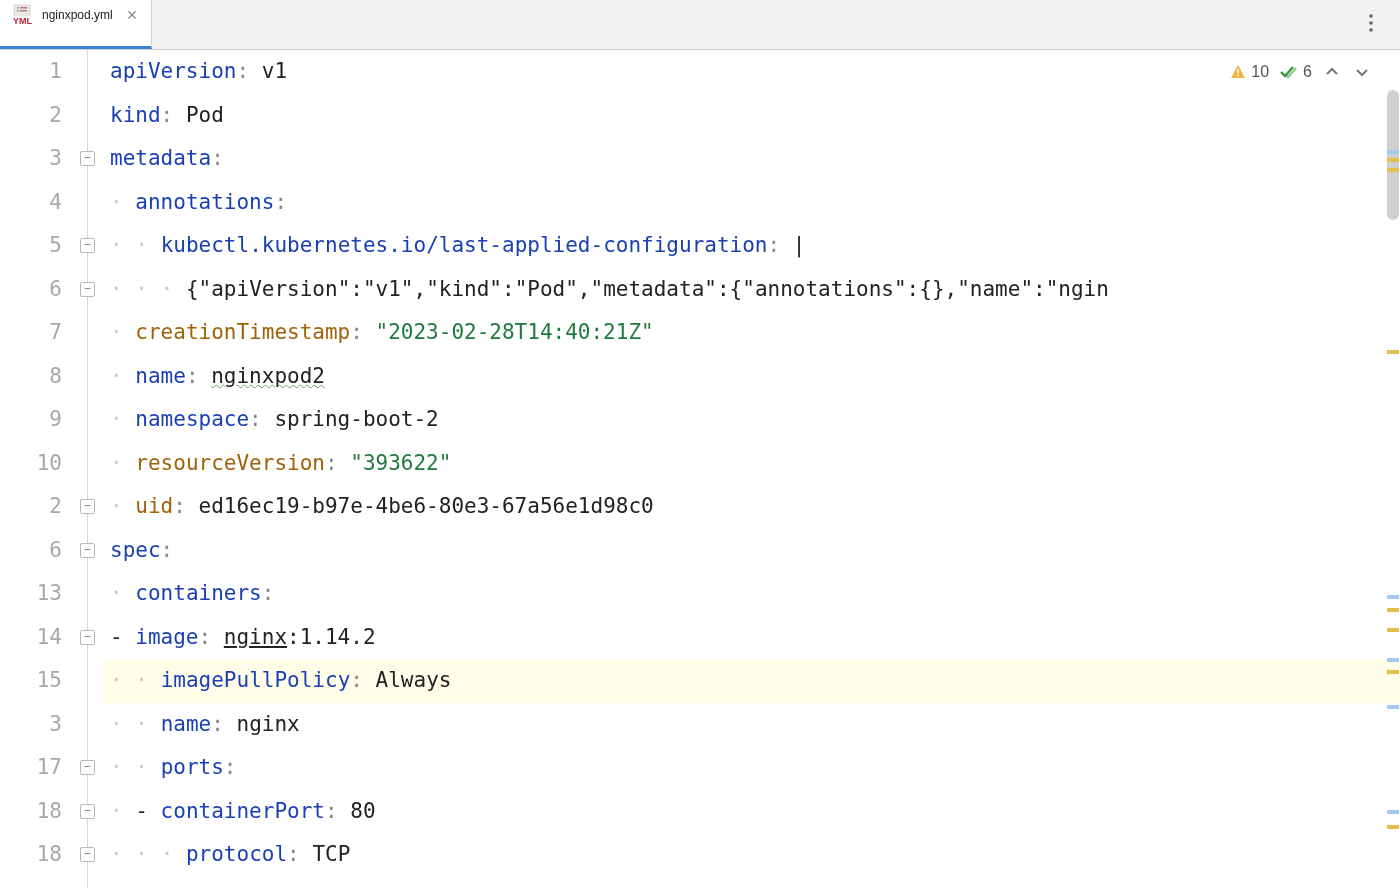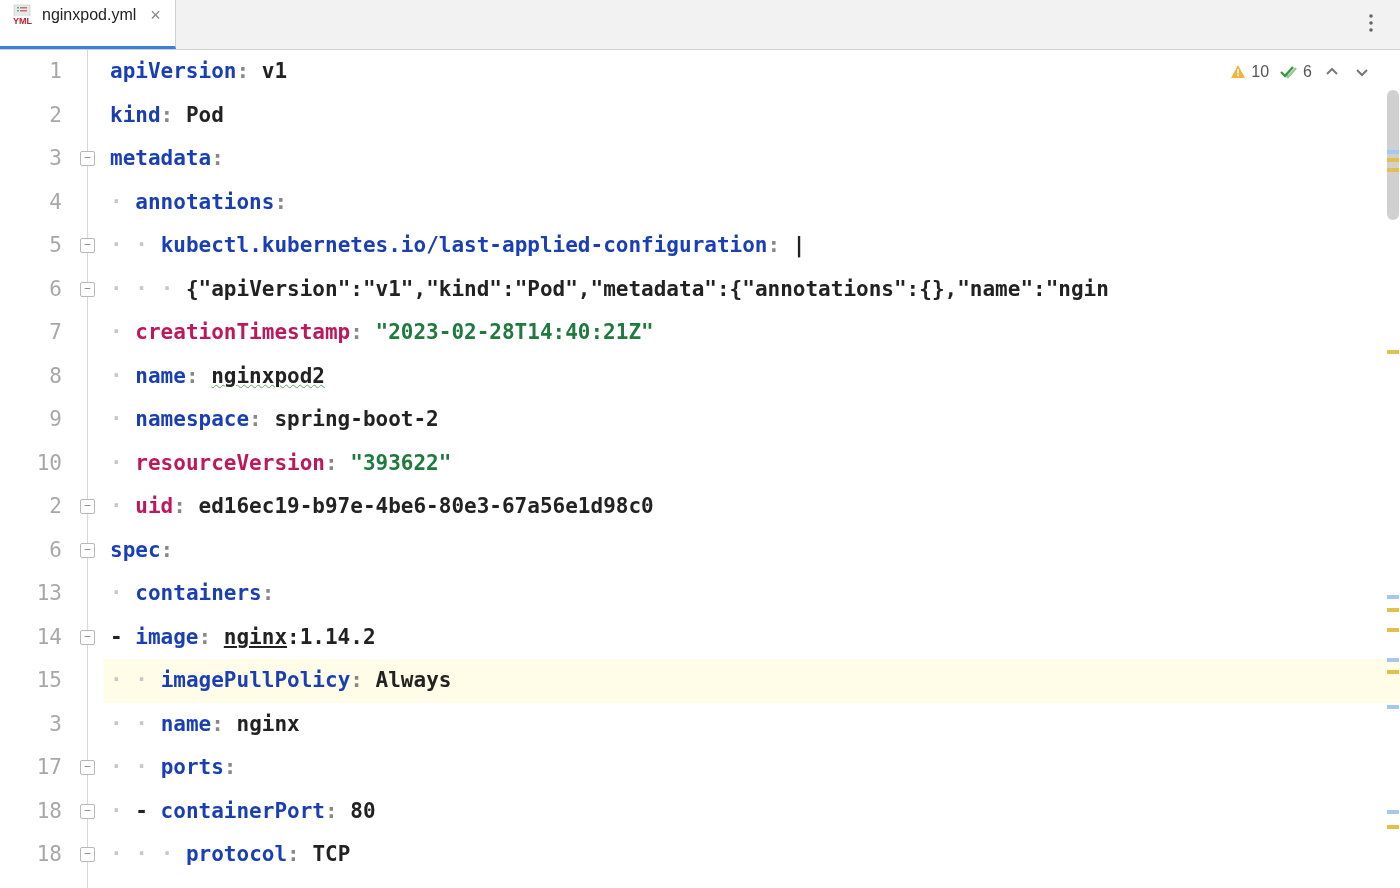--- a/index.html
+++ b/index.html
@@ -24,21 +24,21 @@
     gap: 8px;
   }
   .tab-icon {
     width: 22px; height: 22px;
     display: flex; align-items: center; justify-content: center;
     font-size: 9px; font-weight: bold;
     color: #c02030;
     position: relative;
   }
   .tab-icon svg { width: 22px; height: 22px; }
-  .tab-label { font-family: -apple-system, 'Segoe UI', sans-serif; font-size: 16px; color: #222; }
+  .tab-label { font-family: -apple-system, 'Segoe UI', sans-serif; font-size: 12px; color: #222; }
   .tab-close { font-family: sans-serif; font-size: 18px; color: #888; cursor: pointer; margin-left: 6px; }
   .menu-dots {
     position: absolute;
     right: 18px;
     top: 50%;
     transform: translateY(-50%);
     color: #666;
     cursor: pointer;
   }
   .menu-dots svg { width: 22px; height: 22px; }
@@ -82,37 +82,36 @@
     color: #888;
     border-radius: 2px;
     cursor: pointer;
   }
 
   .code {
     flex: 1;
     position: relative;
     white-space: pre;
     overflow: hidden;
-    font-weight: bold;
   }
   .code .line { height: 43.5px; padding-left: 6px; }
   .code .line.hl { background: #fffde7; }
   .code .line.sel::before {
     content: '';
     position: absolute;
     left: -24px;
     width: 18px; height: 43.5px;
     background: #d6e4f5;
   }
 
   .k { color: #1a3fb5; }      
   .v { color: #222; }         
   .s { color: #1f7a3e; }      
   .c { color: #888; }         
-  .g { color: #be185d; }      
+  .g { color: #a16207; }      
   .dot { color: #c8c8c8; }
   .ul { text-decoration: underline; text-decoration-style: solid; text-decoration-color: #222; }
   .wavy { text-decoration: underline wavy #5eaa5e; text-decoration-thickness: 1px; }
 
   .inspections {
     position: absolute;
     top: 62px; right: 28px;
     display: flex;
     align-items: center;
     gap: 10px;

